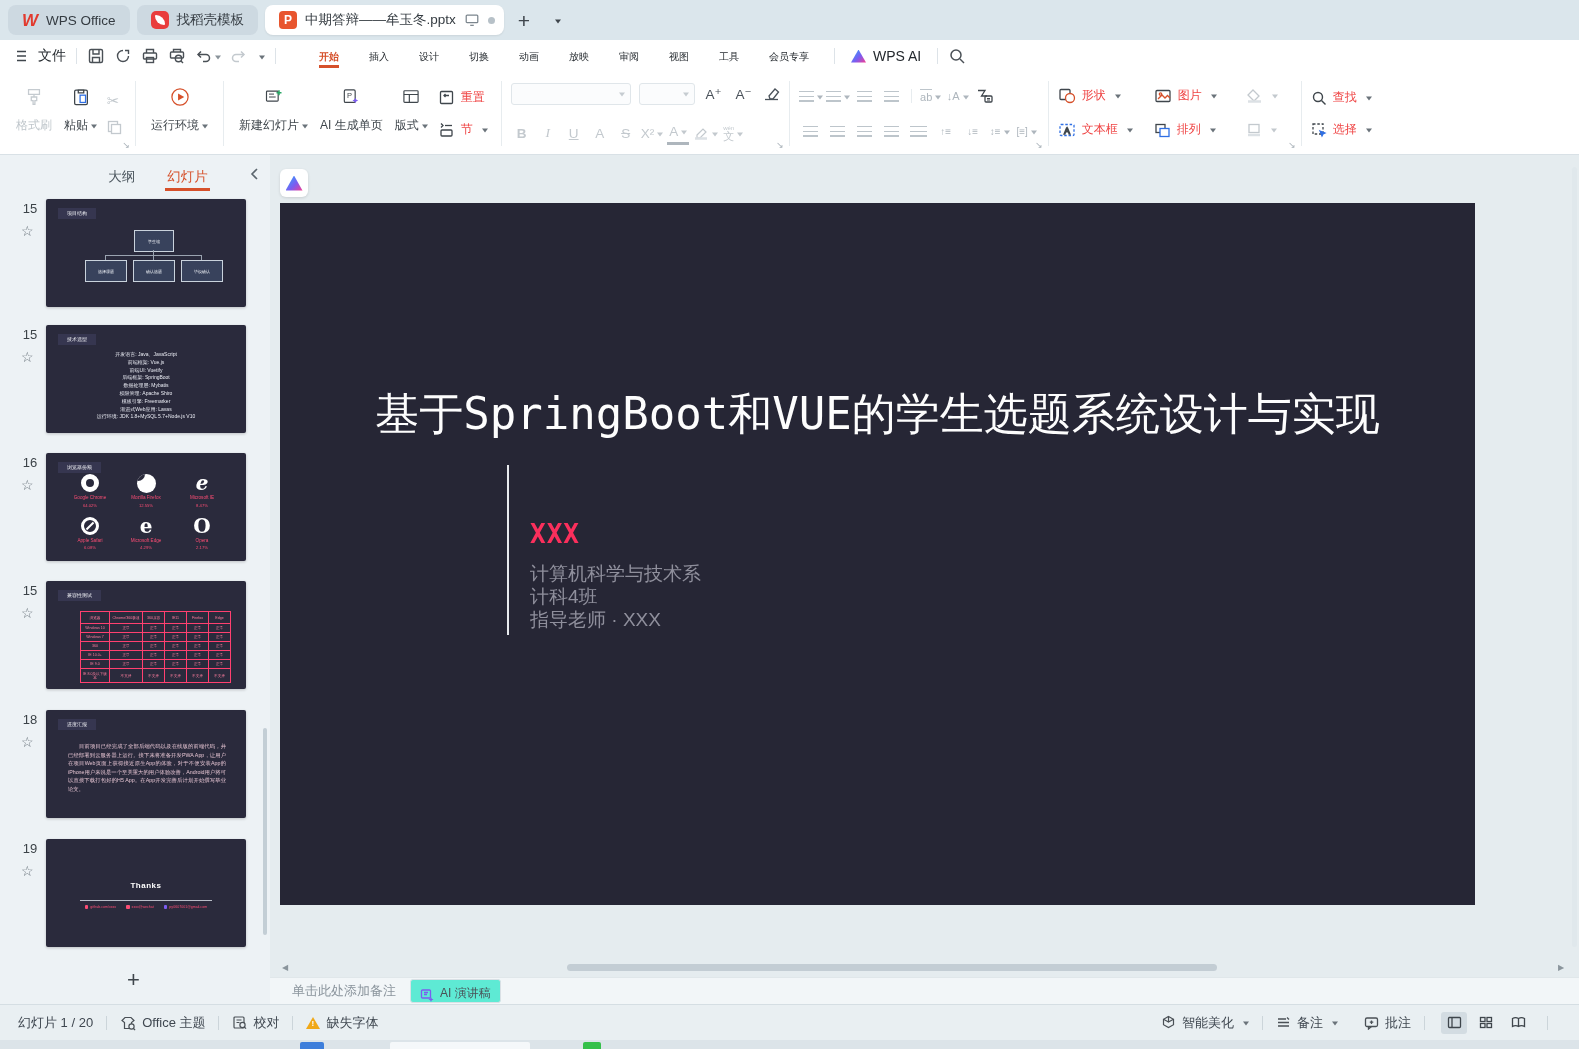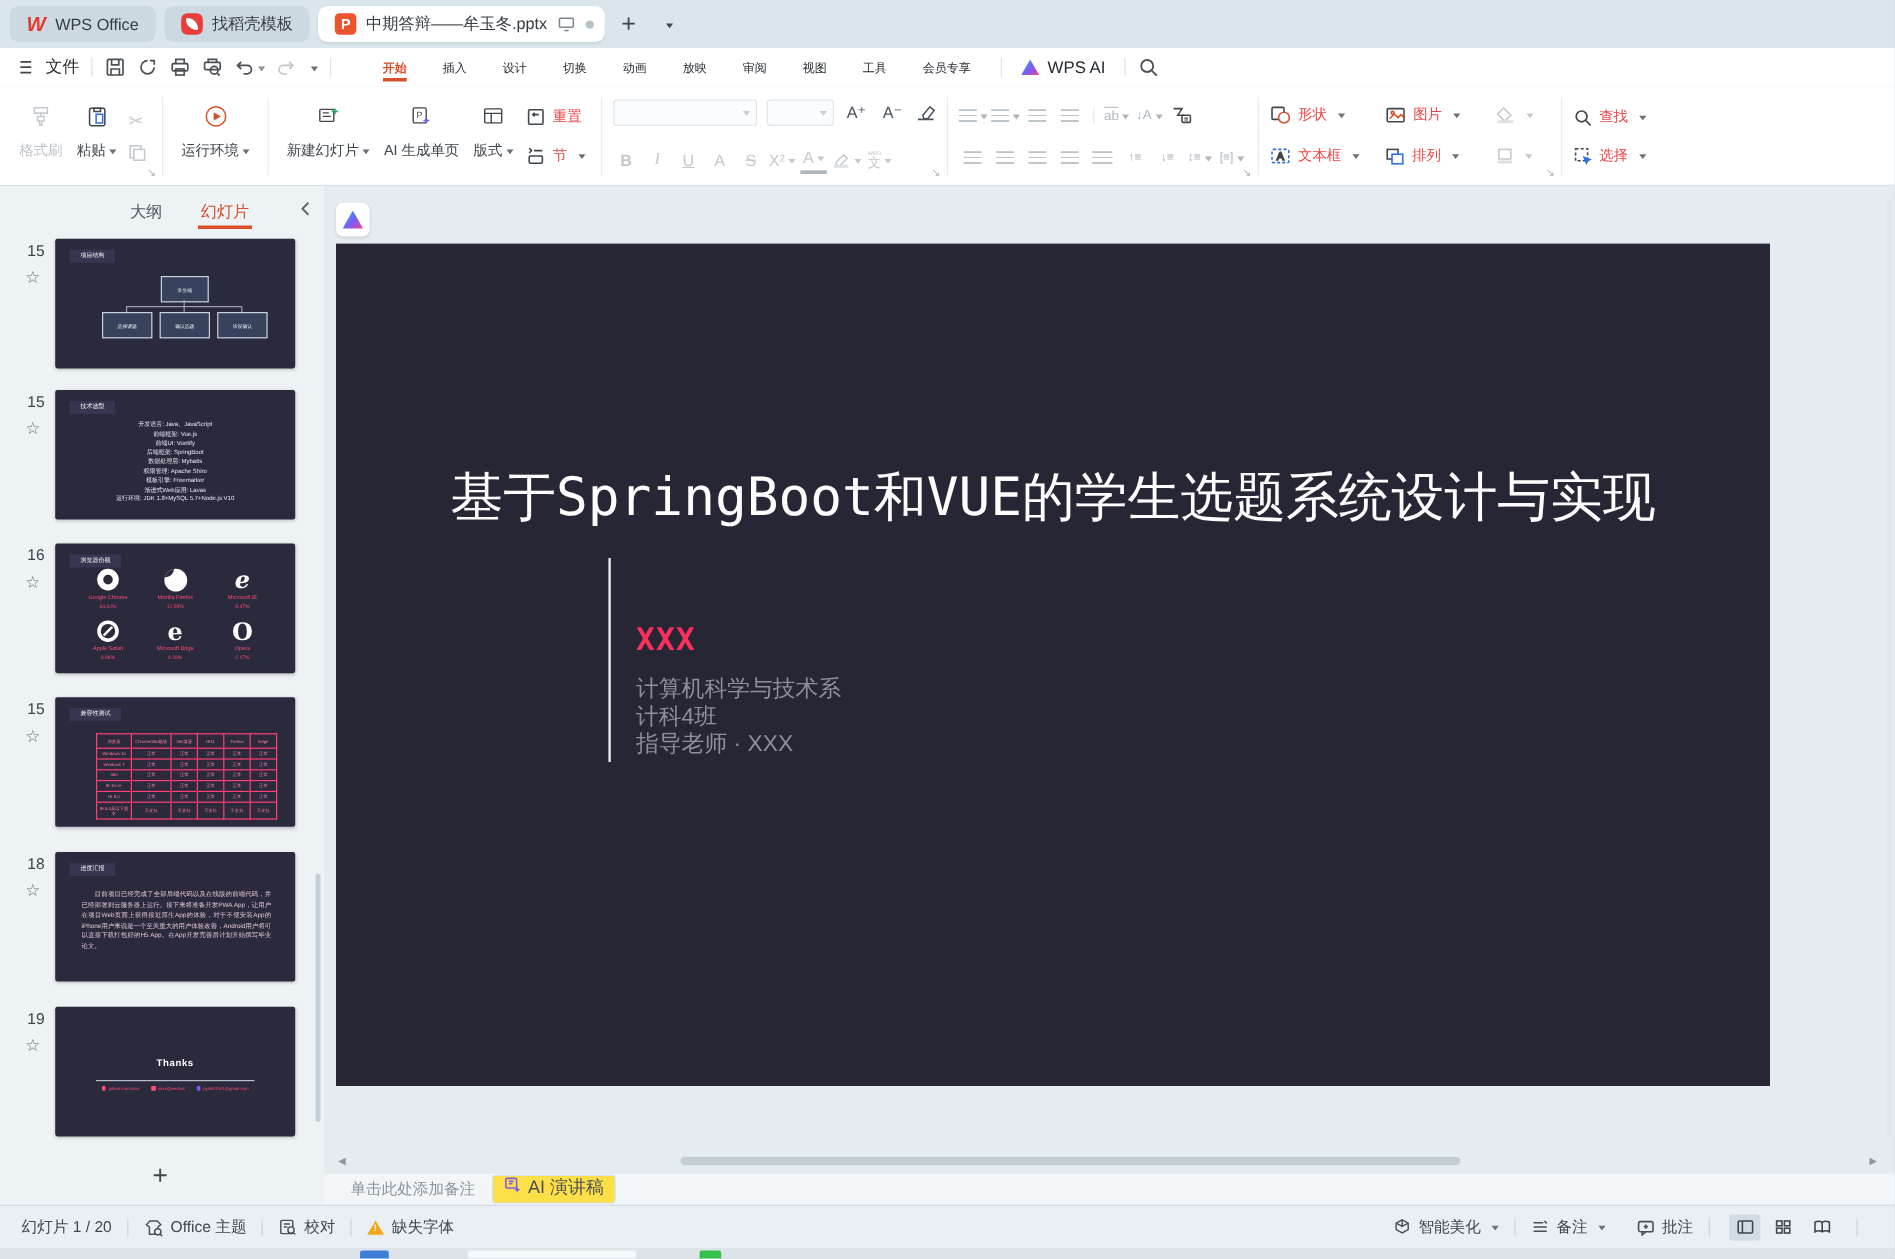--- a/index.html
+++ b/index.html
@@ -86,21 +86,21 @@
   .slide-title{position:absolute;left:0;top:182px;width:100%;text-align:center;color:#fdfdfd;font-size:44px;font-family:"DejaVu Sans Mono","Liberation Mono",monospace;white-space:nowrap;}
   .vline{position:absolute;left:227px;top:262px;width:2px;height:170px;background:#e8eaee;}
   .author{position:absolute;left:250px;top:316px;color:#fb2f5c;font-size:26px;font-weight:bold;font-family:"DejaVu Sans Mono","Liberation Mono",monospace;letter-spacing:1px;}
   .sline{position:absolute;left:250px;color:#8f8f9c;font-size:19px;}
   .hscroll{position:absolute;left:8px;top:806px;width:1290px;height:12px;display:flex;align-items:center;}
   .harr{font-size:8px;color:#8a959c;width:14px;text-align:center;}
   .htrack{position:relative;flex:1;height:8px;}
   .hthumb{position:absolute;left:275px;width:650px;top:1px;height:7px;border-radius:4px;background:#c3cdd4;}
   .notesbar{position:absolute;left:0;bottom:0;width:1309px;height:27px;background:#f2f6f8;border-top:1px solid #e0e7ea;display:flex;align-items:center;padding-left:22px;box-sizing:border-box;gap:14px;}
   .notes-ph{font-size:13px;color:#8a949c;}
-  .ai-script{display:flex;align-items:flex-start;gap:6px;height:22px;padding:0 9px;background:#fde047;border:1px solid #d9e0e5;border-radius:3px;font-size:15px;color:#4a5056;}
+  .ai-script{display:flex;align-items:flex-end;gap:6px;height:22px;padding:0 9px;background:#5eead4;border:1px solid #d9e0e5;border-radius:3px;font-size:12px;color:#4a5056;}
   .vtrack{position:absolute;right:2px;top:12px;width:5px;height:780px;background:#e0e8ec;border-radius:3px;}
   
   .statusbar{position:absolute;left:0;top:1004px;width:1579px;height:36px;background:#e9eff2;border-top:1px solid #d5dee3;display:flex;align-items:center;padding:0 18px;box-sizing:border-box;font-size:13px;color:#3f4750;}
   .sbdiv{width:1px;height:14px;background:#ccd5da;margin:0 13px;}
   .sbitem{display:flex;align-items:center;gap:6px;white-space:nowrap;}
   .sb-spacer{flex:1;}
   .viewbtn{width:26px;height:22px;display:flex;align-items:center;justify-content:center;margin:0 3px;border-radius:3px;}
   .viewbtn.active{background:#d3dce2;}
   .warn-tri{width:0;height:0;border-left:7px solid transparent;border-right:7px solid transparent;border-bottom:12px solid #f0a818;position:relative;}
   .warn-tri:after{content:"!";position:absolute;left:-2px;top:2px;font-size:8px;color:#fff;font-weight:bold;}

